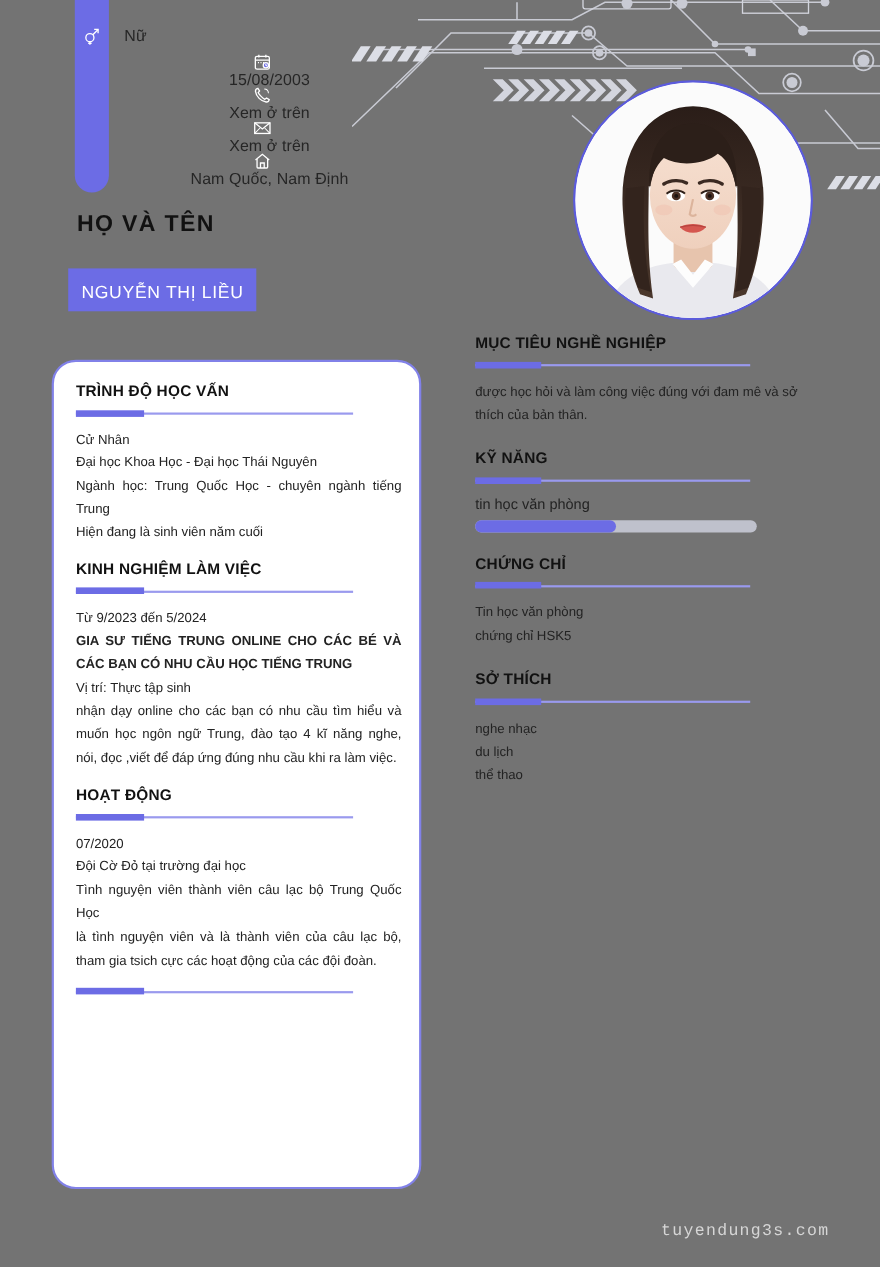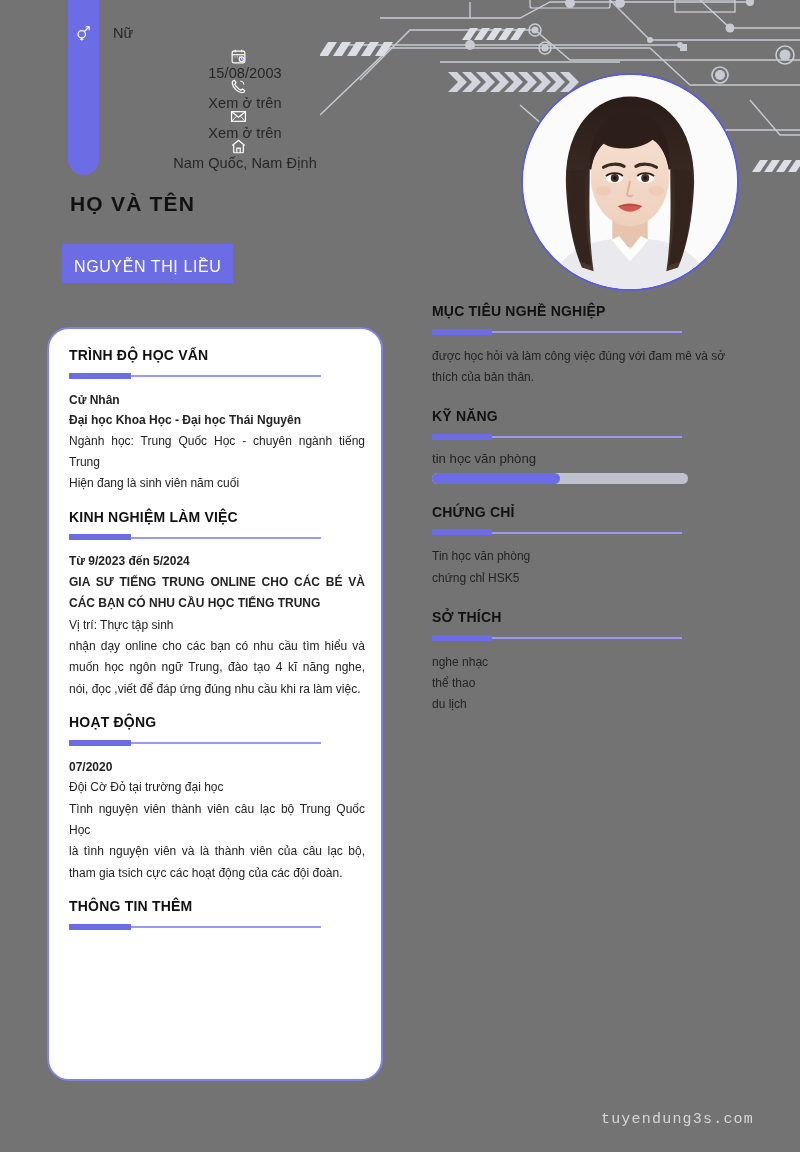--- a/index.html
+++ b/index.html
@@ -55,21 +55,21 @@
                 background:#9A9AEE; }
   .rule .thick { position:absolute; left:0; top:0px; height:6px; width:25%;
                  background:#6C6CE5; }
   .rule.r-left .thin { width:252px; }
   .rule.r-left .thick { width:62px; }
   .rule.r-right .thin { width:250px; }
   .rule.r-right .thick { width:60px; }
 
   
   .b { font-size:12px; color:#232323; line-height:1.78; }
-  .b.bold { font-weight:bold; line-height:1.72; }
+  .b.bold { font-weight:normal; line-height:1.72; }
   .b.just { text-align:justify; }
   .b.caps { font-weight:bold; text-align:justify; }
   .gap-s { height:6px; }
   .gap-m { height:14px; }
   .gap-l { height:20px; }
 
   
   .skill-label { font-size:13.2px; color:#232323; margin-bottom:7px; }
   .bar { position:relative; height:11px; border-radius:6px; background:#BFC1CC;
          margin-bottom:14px; width:256px; }
@@ -330,21 +330,20 @@
         <span class="thin"></span>
           <span class="thick"></span>
       </div>
       <div class="b bold">07/2020</div>
       <div class="b">Đội Cờ Đỏ tại trường đại học</div>
       <div class="b just">Tình nguyện viên thành viên câu lạc bộ Trung Quốc Học</div>
       <div class="b just">là tình nguyện viên và là thành viên của câu lạc bộ, tham gia tsich cực các hoạt động của các đội đoàn.</div>
 
       <div class="gap-m"></div>
 
-      <h2 class="sec">THÔNG TIN THÊM</h2>
       <div class="rule r-left">
         <span class="thin"></span>
           <span class="thick"></span>
       </div>
 
     </div>
   </div>
 
   <div class="right-col">
 
@@ -381,20 +380,20 @@
     <div class="b">chứng chỉ HSK5</div>
 
     <div class="gap-l"></div>
 
     <h2 class="sec">SỞ THÍCH</h2>
     <div class="rule r-right">
       <span class="thin"></span>
         <span class="thick"></span>
     </div>
     <div class="b">nghe nhạc</div>
+    <div class="b">du lịch</div>
     <div class="b">thể thao</div>
-    <div class="b">du lịch</div>
 
   </div>
 
   <div class="watermark">tuyendung3s.com</div>
 
 </div>
 
 </body></html>

